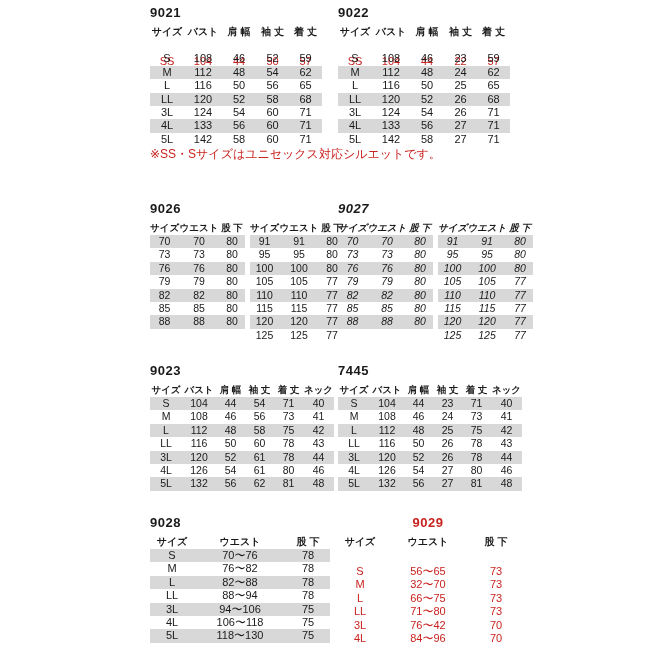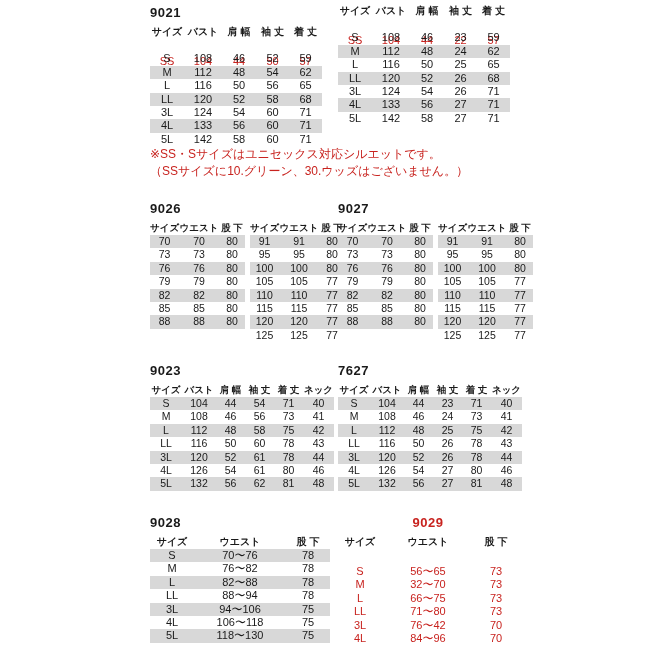--- a/index.html
+++ b/index.html
@@ -115,20 +115,21 @@
         <div class="tcell c0">5L</div>
         <div class="tcell c1">142</div>
         <div class="tcell c2">58</div>
         <div class="tcell c3">60</div>
         <div class="tcell c4">71</div>
       </div>
     </div>
 </div>
 
 <div class="block" style="left:338px; top:4px;">
+  <div class="tbl-title">9022</div>
   <div class="tA">
       <div class="trow thead-row">
         <div class="tcell c0">サイズ</div>
         <div class="tcell c1">バスト</div>
         <div class="tcell c2">肩 幅</div>
         <div class="tcell c3">袖 丈</div>
         <div class="tcell c4">着 丈</div>
       </div>
       <div class="trow shaded redrow">
         <div class="tcell c0">SS</div>
@@ -184,21 +185,20 @@
         <div class="tcell c1">142</div>
         <div class="tcell c2">58</div>
         <div class="tcell c3">27</div>
         <div class="tcell c4">71</div>
       </div>
     </div>
 </div>
 
 <div class="note">
   <div>※SS・Sサイズはユニセックス対応シルエットです。</div>
-  <div>（SSサイズに10.グリーン、30.ウッズはございません。）</div>
 </div>
 
 <div class="block" style="left:150px; top:200px;">
   <div class="tbl-title">9026</div>
   <div class="tB">
       <div class="trow thead-row">
         <div class="tcell c0">サイズ</div>
         <div class="tcell c1">ウエスト</div>
         <div class="tcell c2">股 下</div>
         <div class="tgap"></div>
@@ -274,21 +274,21 @@
         <div class="tcell c1"></div>
         <div class="tcell c2"></div>
         <div class="tgap"></div>
         <div class="tcell c3">125</div>
         <div class="tcell c4">125</div>
         <div class="tcell c5">77</div>
       </div>
     </div>
 </div>
 
-<div class="block" style="left:338px; top:200px;">
+<div class="block" style="left:338px; top:200px;font-style:italic;">
   <div class="tbl-title">9027</div>
   <div class="tB">
       <div class="trow thead-row">
         <div class="tcell c0">サイズ</div>
         <div class="tcell c1">ウエスト</div>
         <div class="tcell c2">股 下</div>
         <div class="tgap"></div>
         <div class="tcell c3">サイズ</div>
         <div class="tcell c4">ウエスト</div>
         <div class="tcell c5">股 下</div>
@@ -432,21 +432,21 @@
         <div class="tcell c1">132</div>
         <div class="tcell c2">56</div>
         <div class="tcell c3">62</div>
         <div class="tcell c4">81</div>
         <div class="tcell c5">48</div>
       </div>
     </div>
 </div>
 
 <div class="block" style="left:338px; top:362px;">
-  <div class="tbl-title">7627</div>
+  <div class="tbl-title">7445</div>
   <div class="tC">
       <div class="trow thead-row">
         <div class="tcell c0">サイズ</div>
         <div class="tcell c1">バスト</div>
         <div class="tcell c2">肩 幅</div>
         <div class="tcell c3">袖 丈</div>
         <div class="tcell c4">着 丈</div>
         <div class="tcell c5">ネック</div>
       </div>
       <div class="trow shaded">

